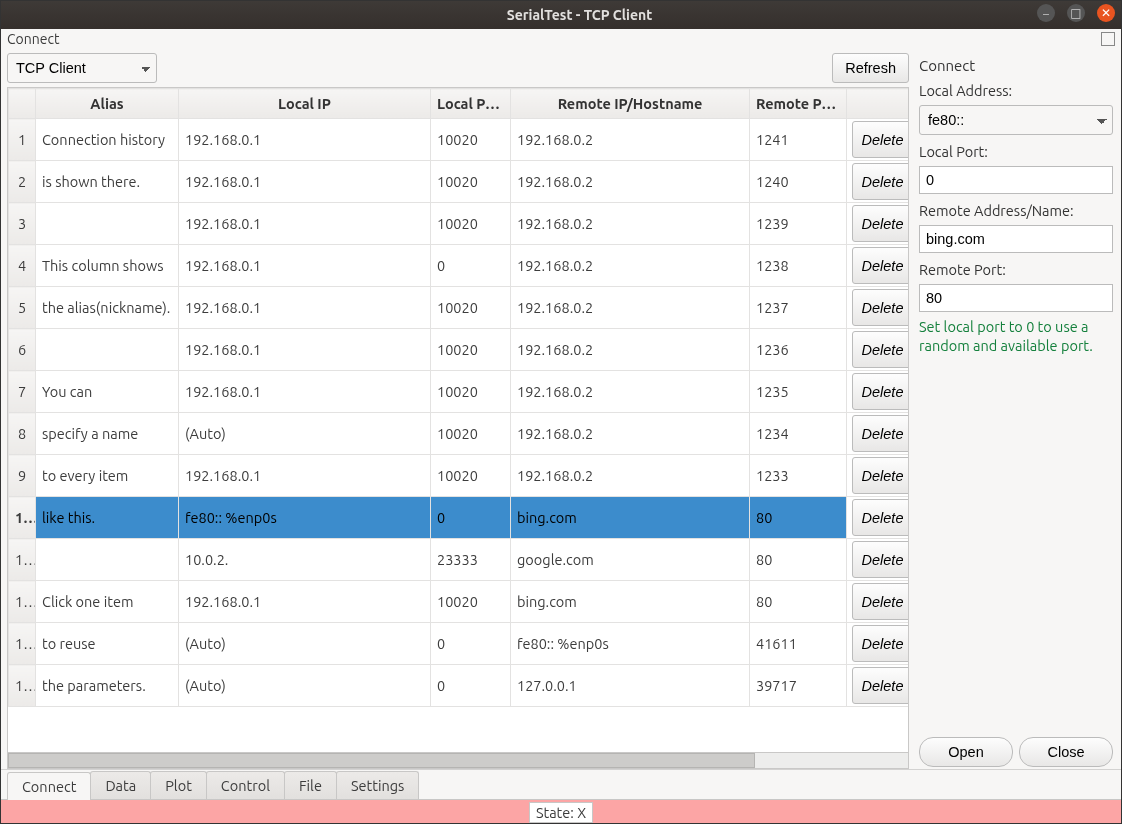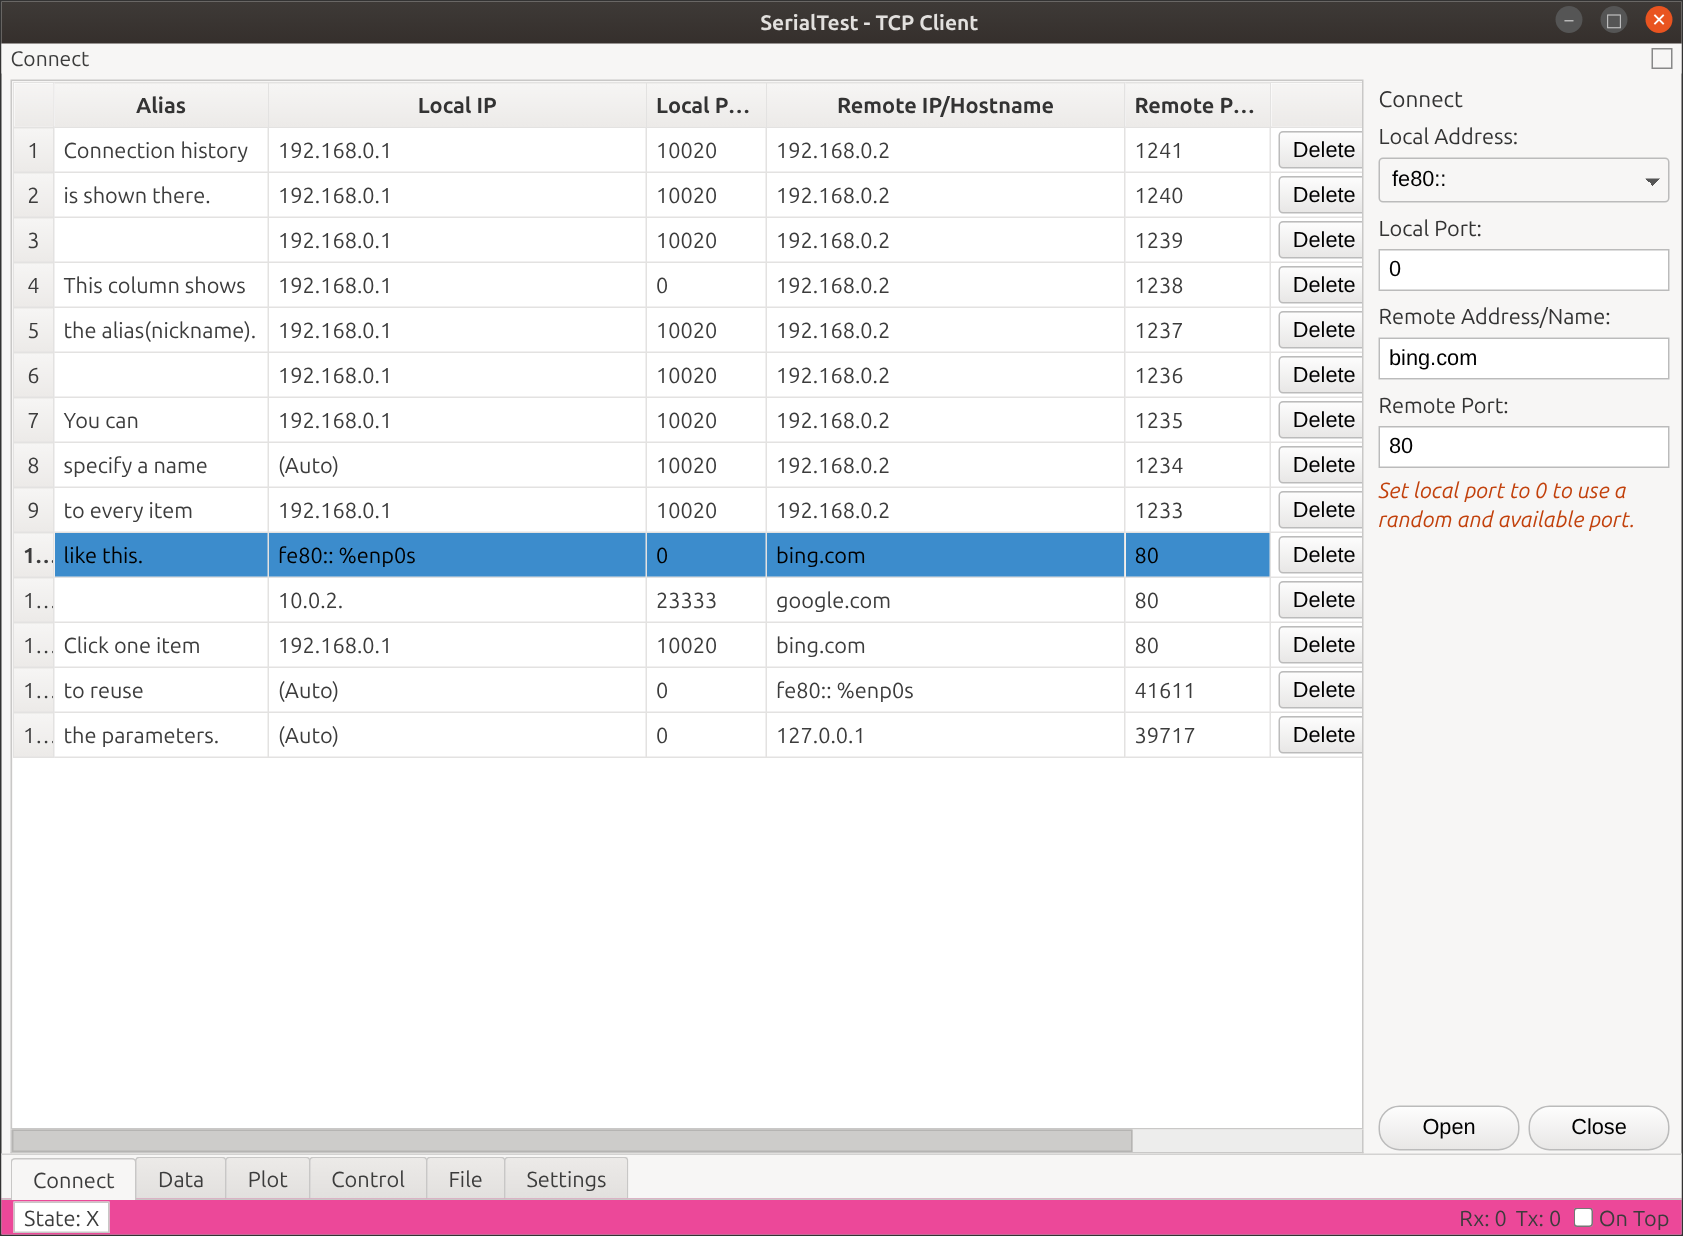--- a/index.html
+++ b/index.html
@@ -19,42 +19,42 @@
   .content { flex:1; display:flex; flex-direction:column; padding:4px 6px 0 6px; overflow:hidden; }
   .ctl-row { display:flex; align-items:center; gap:6px; margin-bottom:4px; }
   select.combo, .combo { height:30px; border:1px solid #bbb; background:linear-gradient(#fdfdfd,#e8e7e6); padding:4px 24px 4px 8px; font-size:14.5px; border-radius:3px; appearance:none; background-image:linear-gradient(45deg,transparent 50%,#555 50%),linear-gradient(135deg,#555 50%,transparent 50%); background-position:right 10px top 13px, right 5px top 13px; background-size:5px 5px,5px 5px; background-repeat:no-repeat; }
   button.btn { height:30px; border:1px solid #bbb; background:linear-gradient(#fdfdfd,#e8e7e6); padding:4px 12px; border-radius:3px; font-size:14.5px; cursor:pointer; }
   input.text { height:28px; border:1px solid #bbb; padding:3px 6px; font-size:14.5px; background:#fff; width:100%; }
   
   .split { display:flex; flex:1; gap:8px; min-height:0; }
   .table-panel { flex:1; display:flex; flex-direction:column; min-width:0; }
   .side-panel { width:198px; display:flex; flex-direction:column; gap:6px; padding:2px; }
   .side-panel .label { font-size:14.5px; color:#333; margin-top:2px; }
-  .side-panel .hint { font-size:14.5px; color:#c2410c; line-height:1.3;font-style:italic; }
+  .side-panel .hint { font-size:14.5px; color:#15803d; line-height:1.3; }
   .side-panel .spacer { flex:1; }
   .side-btn-row { display:flex; gap:6px; }
   .side-btn-row .btn { flex:1;border-radius:14px; }
   
   .tablewrap { flex:1; border:1px solid #c9c8c7; background:#fff; overflow:auto; position:relative; }
   table { border-collapse:collapse; width:100%; table-layout:fixed; }
   th, td { border:1px solid #e3e2e1; padding:5px 6px; text-align:left; overflow:hidden; white-space:nowrap; text-overflow:ellipsis; height:30px; font-size:14.5px; }
   th { background:linear-gradient(#f6f5f4,#eceae8); position:sticky; top:0; text-align:center; font-weight:bold; color:#333; }
   th.rownum, td.rownum { width:26px; text-align:center; background:linear-gradient(#f6f5f4,#eceae8); font-weight:normal; }
   td.rownum.selected { font-weight:bold;margin-left:35px; }
   tr.selected td:not(.rownum):not(.delcell) { background:#3c8ccc; color:#000000; }
   .delcell { width:70px; text-align:center; padding:2px; background:#fff; }
-  .delcell .btn { width:62px; height:25px; padding:0; }
+  .delcell .btn { width:62px; height:37px; padding:0;font-style:italic; }
   .hscroll { height:16px; border:1px solid #c9c8c7; border-top:none; background:#ededec; position:relative; }
   .hscroll .thumb { position:absolute; left:0; top:0; height:100%; width:83%; background:#cdccca; border:1px solid #b5b4b2; }
   
   .tabs { display:flex; align-items:flex-end; height:30px; padding-left:6px; border-top:1px solid #d3d2d1; background:#f7f6f5; }
   .tab { padding:5px 14px; border:1px solid #c8c7c6; border-bottom:none; margin-right:-1px; background:linear-gradient(#eceae8,#e2e0de); border-radius:3px 3px 0 0; font-size:14.5px; cursor:pointer; }
   .tab.active { background:#f7f6f5; position:relative; top:1px; }
   
-  .statusbar { height:24px; display:flex; align-items:center; padding:2px 8px; border-top:1px solid #c8c7c6; background:#ec4899; font-size:14.5px; }
+  .statusbar { height:24px; display:flex; align-items:center; padding:2px 8px; border-top:1px solid #c8c7c6; background:#fca5a5; font-size:14.5px;flex-direction:column; }
   .statusbar .state { border:1px solid #c8c7c6; padding:1px 6px; background:#fff; }
   .statusbar .sp { flex:1; }
   .statusbar .cb { margin:0 4px 0 8px; }
 </style>
 </head>
 <body>
 
 <div class="window">
 
   <div class="titlebar">
@@ -68,20 +68,27 @@
 
   <div class="menubar">
     <span>Connect</span>
     <span class="dockicon"></span>
   </div>
 
   <div class="content">
     <div class="split">
 
       <div class="table-panel">
+        <div class="ctl-row">
+          <select class="combo" style="width:150px">
+            <option>TCP Client</option>
+          </select>
+          <div style="flex:1"></div>
+          <button class="btn">Refresh</button>
+        </div>
 
         <div class="tablewrap">
           <table>
             <colgroup>
               <col style="width:27px">
                 <col style="width:143px">
                 <col style="width:252px">
               <col style="width:80px">
                 <col style="width:239px">
                 <col style="width:97px">

